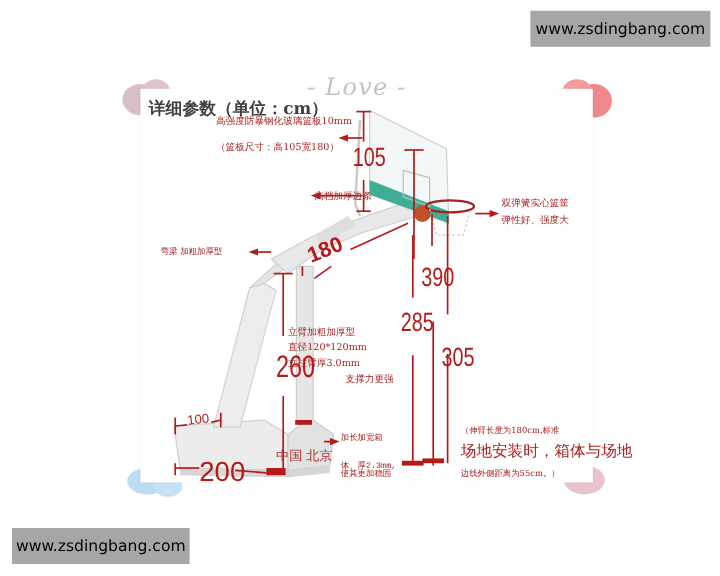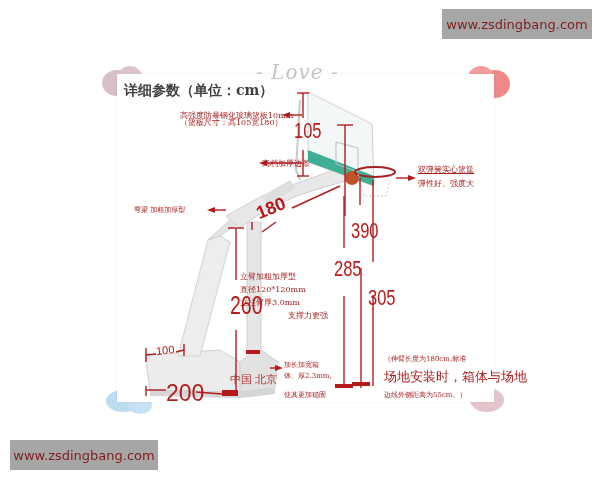--- a/index.html
+++ b/index.html
@@ -1,17 +1,17 @@
 <!DOCTYPE html>
 <html><head>
 <meta charset="utf-8">
 <style>
   html, body { margin:0; padding:0; }
   body { width:600px; height:480px; background:#ffffff; position:relative; overflow:hidden; font-family:"DejaVu Sans", sans-serif; }
-  .wm { position:absolute; background:#a6a6a6; color:#7f1d1d; font-family:"DejaVu Sans", sans-serif; font-size:13px; display:flex; align-items:center; justify-content:center; }
+  .wm { position:absolute; background:#a6a6a6; color:#000000; font-family:"DejaVu Sans", sans-serif; font-size:13px; display:flex; align-items:center; justify-content:center; }
   .wm-top { left:442px; top:9px; width:150px; height:30px; }
   .wm-bot { left:10px; top:440px; width:148px; height:30px; }
   .card { position:absolute; left:117px; top:74px; width:377px; height:328px; background:#ffffff; box-shadow:0 0 3px rgba(0,0,0,0.06); }
   .heart { position:absolute; border-radius:50%; }
   .love { position:absolute; left:256px; top:60px; font-family:"DejaVu Serif", serif; font-style:italic; font-size:20px; color:#c8c2c2; letter-spacing:1px; }
   .title { position:absolute; left:124px; top:82px; font-size:14px; font-weight:bold; color:#404040; font-family:"DejaVu Serif", serif; }
   .note { position:absolute; color:#a82020; font-family:"DejaVu Serif", serif; font-size:8px; line-height:14px; white-space:nowrap; }
   .dim { position:absolute; color:#b51a1a; font-family:"Liberation Sans", sans-serif; }
   .dimv { font-family:"Liberation Sans", sans-serif; transform:scaleX(0.75); transform-origin:left top; font-size:22px; color:#b51a1a; }
   svg { position:absolute; left:0; top:0; }
@@ -139,28 +139,28 @@
 <div class="dim" style="left:368px;top:266px;margin-top:19px;">
     <div class="dimv">305</div>
   </div>
 <div class="dim" style="left:230px;top:290px;">
     <div class="dimv" style="font-size:26px;">260</div>
   </div>
 <div class="dim" style="left:156px;top:344px;font-size:11px;transform:rotate(-6deg);">100</div>
 <div class="dim" style="left:166px;top:380px;font-size:23px;">200</div>
 <div class="dim" style="left:230px;top:372px;font-size:11px;color:#b03030;">中国 北京</div>
 
-<div class="note" style="left:180px;top:109px;">高强度防暴钢化玻璃篮板10mm</div>
+<div class="note" style="left:180px;top:94px;">高强度防暴钢化玻璃篮板10mm</div>
 <div class="note" style="left:180px;top:116px;">（篮板尺寸：高105宽180）</div>
 <div class="note" style="left:222px;top:157px;margin-left:40px;">高档加厚边条</div>
-<div class="note" style="left:418px;top:163px;text-decoration:underline;">双弹簧实心篮筐</div>
+<div class="note" style="left:418px;top:163px;">双弹簧实心篮筐</div>
 <div class="note" style="left:418px;top:177px;">弹性好、强度大</div>
 <div class="note" style="left:134px;top:203px;font-size:7px;">弯梁  加粗加厚型</div>
 <div class="note" style="left:240px;top:270px;">立臂加粗加厚型</div>
 <div class="note" style="left:240px;top:283px;">直径120*120mm</div>
 <div class="note" style="left:240px;top:296px;">立柱臂厚3.0mm</div>
 <div class="note" style="left:240px;top:309px;margin-left:48px;">支撑力更强</div>
 <div class="note" style="left:284px;top:358px;font-size:7px;">加长加宽箱</div>
-<div class="note" style="left:284px;top:369px;font-size:7px;">体、厚2.3mm,</div>
+<div class="note" style="left:284px;top:382px;font-size:7px;font-family:Liberation Mono, monospace;">体、厚2.3mm,</div>
 <div class="note" style="left:284px;top:388px;font-size:7px;">使其更加稳固</div>
 <div class="note" style="left:384px;top:352px;font-size:7px;">（伸臂长度为180cm,标准</div>
 <div class="note" style="left:384px;top:370px;font-size:13px;">场地安装时，箱体与场地</div>
 <div class="note" style="left:384px;top:388px;font-size:7px;">边线外侧距离为55cm。）</div>
 
 </body></html>

